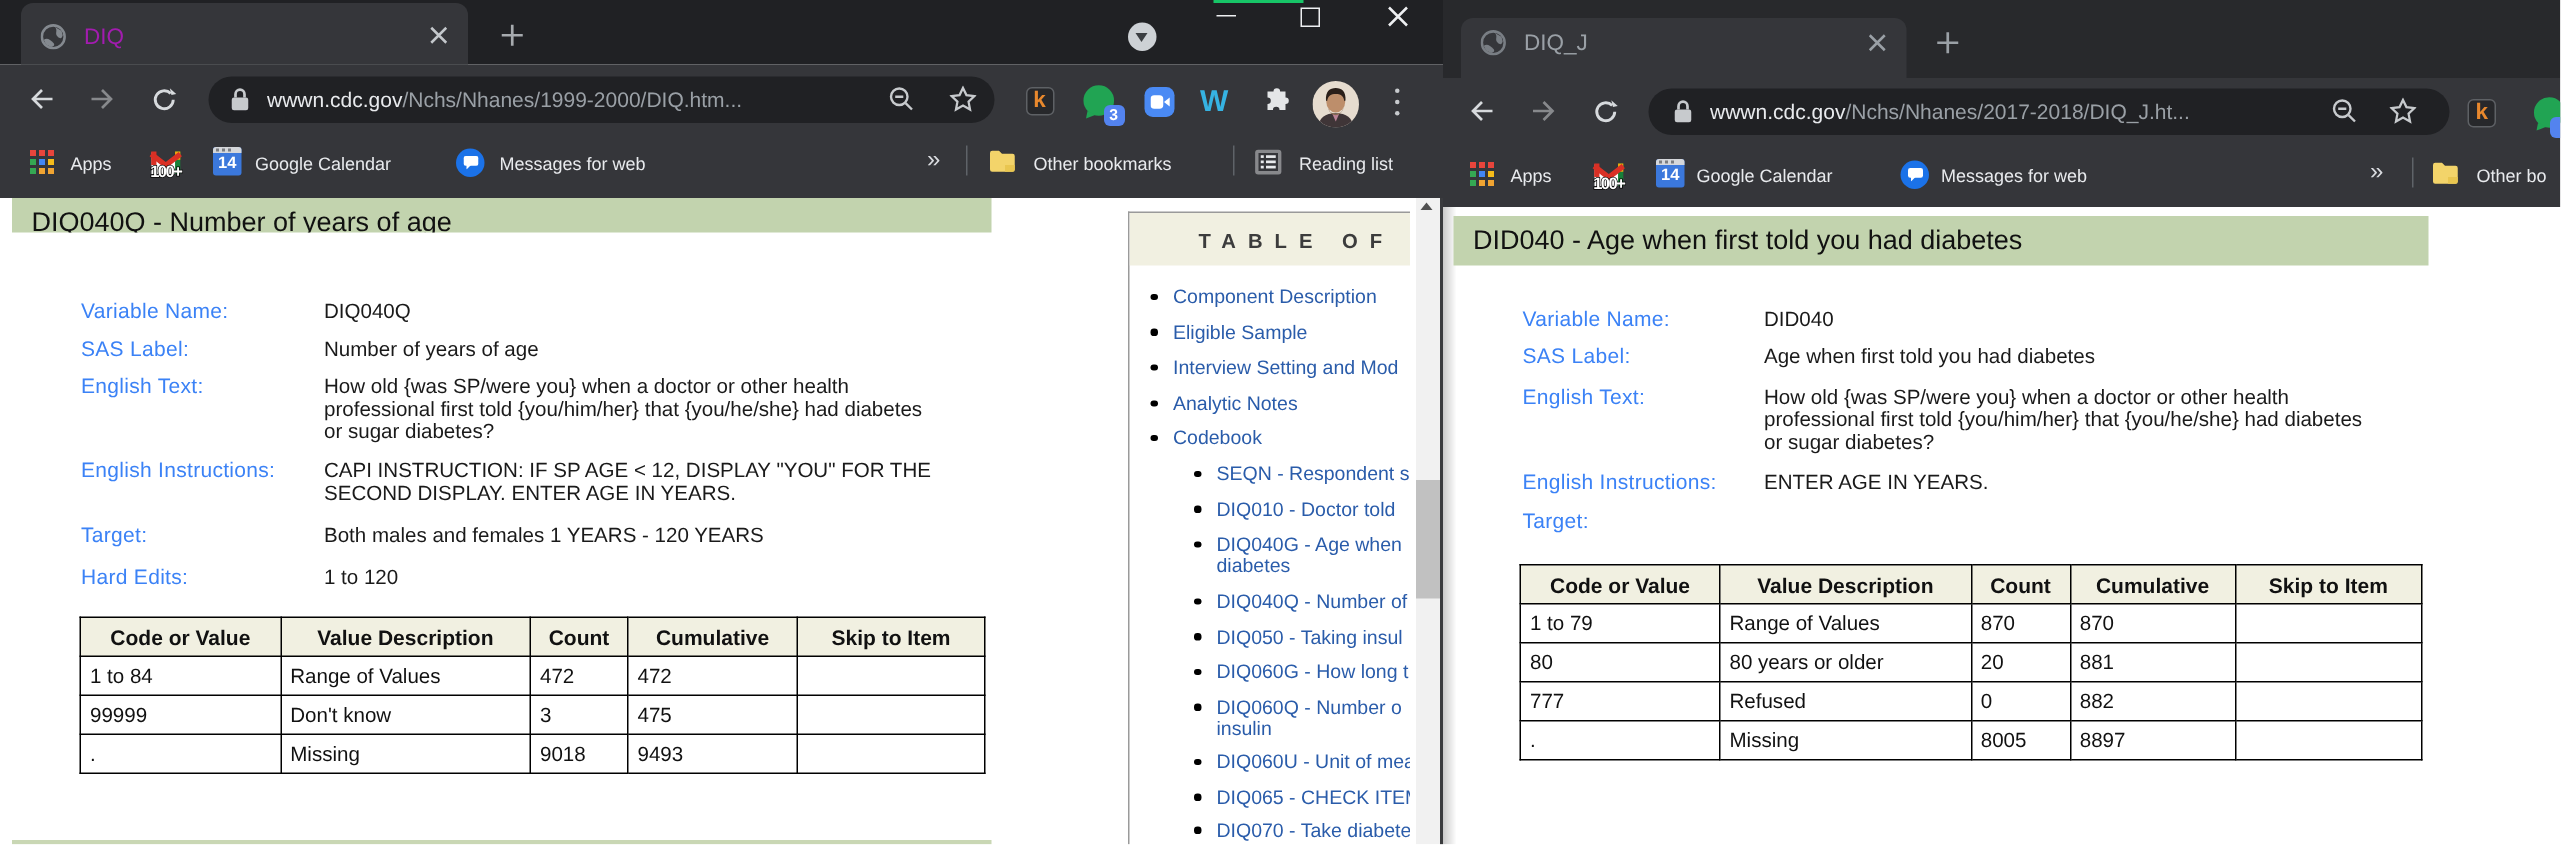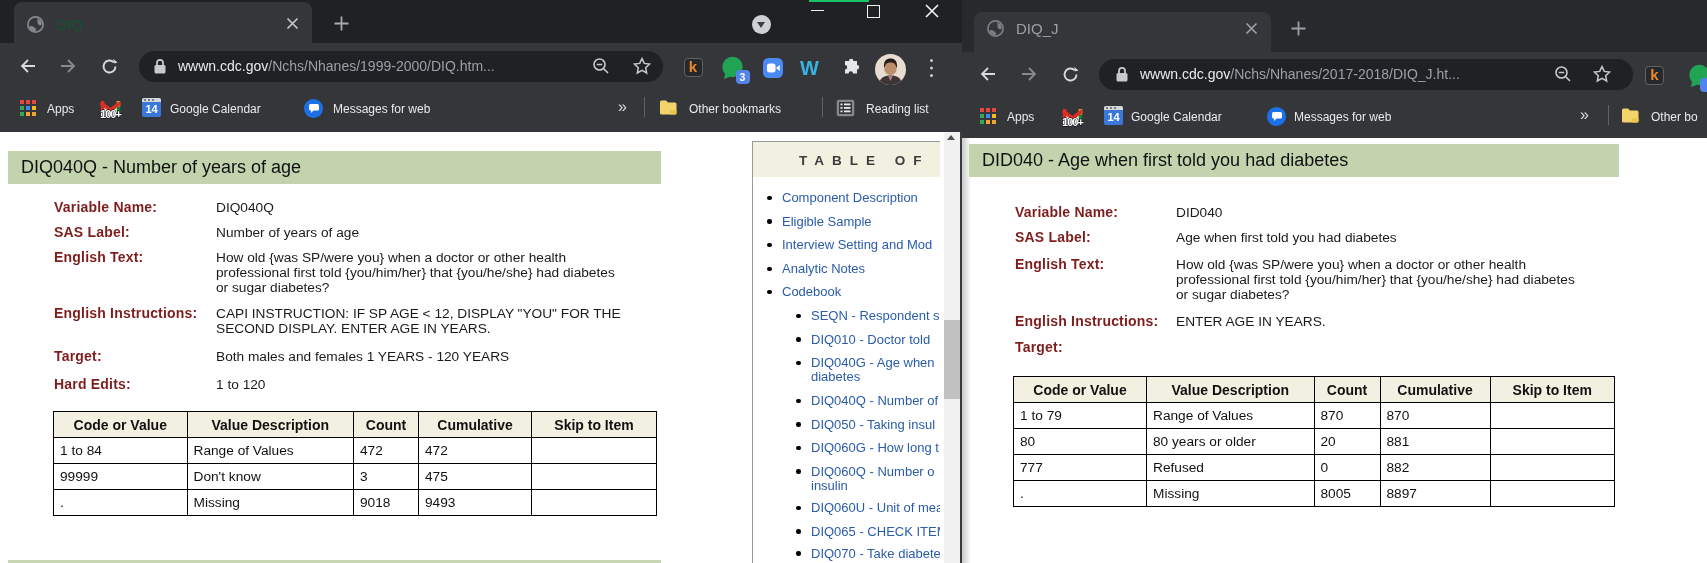--- a/index.html
+++ b/index.html
@@ -2,27 +2,27 @@
 <html><head>
 <meta charset="utf-8">
 <style>
 *{margin:0;padding:0;box-sizing:border-box}
 html,body{width:1707px;height:563px;overflow:hidden;background:#fff}
 body{font-family:"Liberation Sans",sans-serif}
 .abs{position:absolute}
 #screen{position:relative;width:1707px;height:563px;overflow:hidden;background:#fff}
 .tabbar{background:#202124}
 .tab{background:#35363a;border-radius:8px 8px 0 0}
-.tabtitle{font-size:15px;color:#14532d;line-height:15px}
+.tabtitle{font-size:15px;color:#a21caf;line-height:15px}
 .pill{background:#202124;border-radius:16px}
 .url{font-size:14px;color:#e8eaed;white-space:nowrap}
 .url .grey{color:#9aa0a6}
 .bktext{font-size:12px;color:#e8eaed;line-height:16px;white-space:nowrap}
 .gbar{background:#c2d3ae;color:#111;font-size:18px;line-height:33px;white-space:nowrap;overflow:hidden}
-.lbl{font-weight:bold;font-size:14px;color:#7f1d1d;line-height:15px;white-space:nowrap;letter-spacing:0.2px}
+.lbl{font-weight:normal;font-size:14px;color:#3b82f6;line-height:15px;white-space:nowrap;letter-spacing:0.2px}
 .val{font-size:13.7px;color:#1a1a1a;line-height:15px;white-space:nowrap}
 table.cb{border-collapse:collapse;table-layout:fixed;font-size:13.7px;color:#111}
 table.cb th{background:#f1f0e1;font-weight:bold;text-align:center;border:1px solid #000;height:26px;padding:0;font-size:14px}
 table.cb td{border:1px solid #000;height:26px;padding:0 0 0 6px;text-align:left;vertical-align:middle;background:#fff}
 .toc-li{position:absolute;color:#2a5caa;font-size:13px;line-height:14px;white-space:nowrap}
 .toc-li i{position:absolute;left:-15px;top:4.5px;width:4.5px;height:4.5px;border-radius:50%;background:#000;font-style:normal}
 svg{display:block}
 </style>
 </head>
 <body>
@@ -156,21 +156,21 @@
  <rect x="4.5" y="4.5" width="2" height="1.8" fill="#e8eaed"></rect>
       <rect x="8" y="4.5" width="6.5" height="1.8" fill="#e8eaed"></rect>
  <rect x="4.5" y="8" width="2" height="1.8" fill="#e8eaed"></rect>
       <rect x="8" y="8" width="6.5" height="1.8" fill="#e8eaed"></rect>
  <rect x="4.5" y="11.5" width="2" height="1.8" fill="#e8eaed"></rect>
       <rect x="8" y="11.5" width="6.5" height="1.8" fill="#e8eaed"></rect>
 </svg>
 <div class="abs bktext" style="left:866px;top:100.5px">Reading list</div>
 
 <div class="abs" style="left:0;top:132px;width:944px;height:431px;background:#fff"></div>
-<div class="abs gbar" style="left:8px;top:151px;width:653px;height:33px"><span style="margin-left:13px">DIQ040Q - Number of years of age</span></div>
+<div class="abs gbar" style="left:8px;top:132px;width:653px;height:23px"><span style="margin-left:13px">DIQ040Q - Number of years of age</span></div>
 <div class="abs lbl" style="left:54px;top:199.5px">Variable Name:</div>
 <div class="abs val" style="left:216px;top:199.5px">DIQ040Q</div>
 <div class="abs lbl" style="left:54px;top:225px">SAS Label:</div>
 <div class="abs val" style="left:216px;top:225px">Number of years of age</div>
 <div class="abs lbl" style="left:54px;top:249.5px">English Text:</div>
 <div class="abs val" style="left:216px;top:249.5px">How old {was SP/were you} when a doctor or other health<br>professional first told {you/him/her} that {you/he/she} had diabetes<br>or sugar diabetes?</div>
 <div class="abs lbl" style="left:54px;top:306px">English Instructions:</div>
 <div class="abs val" style="left:216px;top:306px">CAPI INSTRUCTION: IF SP AGE &lt; 12, DISPLAY "YOU" FOR THE<br>SECOND DISPLAY. ENTER AGE IN YEARS.</div>
 <div class="abs lbl" style="left:54px;top:348.5px">Target:</div>
 <div class="abs val" style="left:216px;top:348.5px">Both males and females 1 YEARS - 120 YEARS</div>

